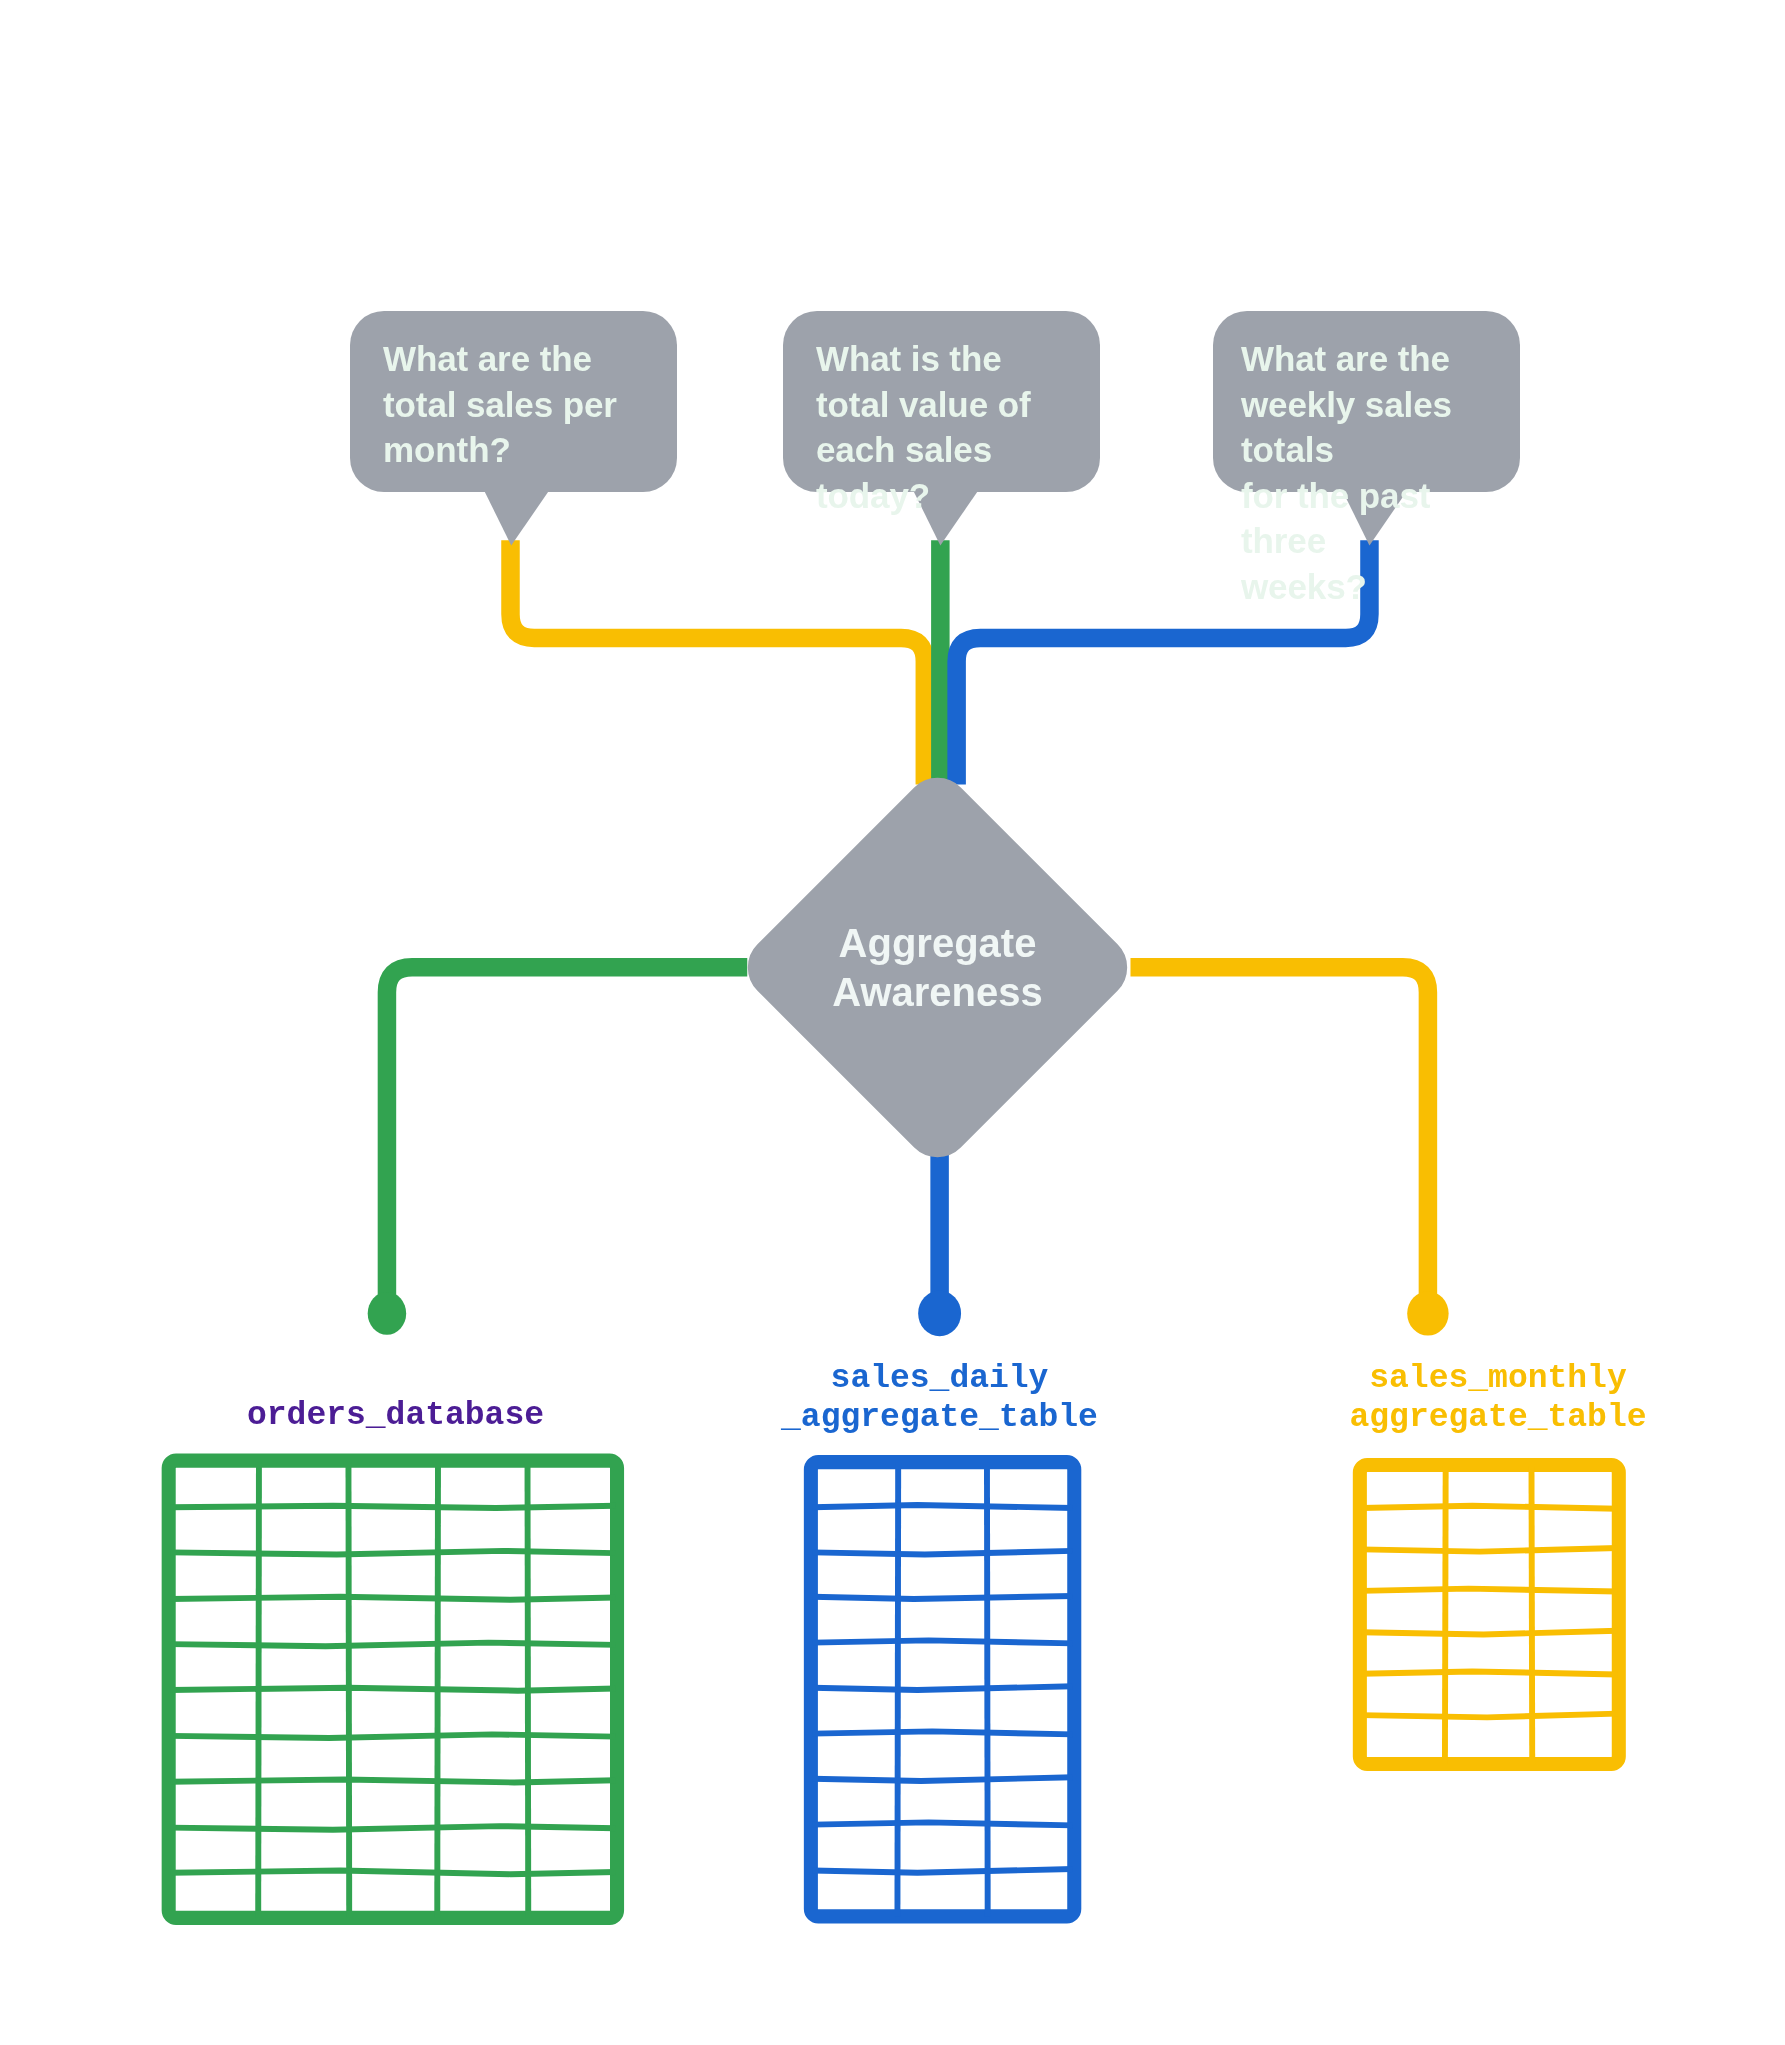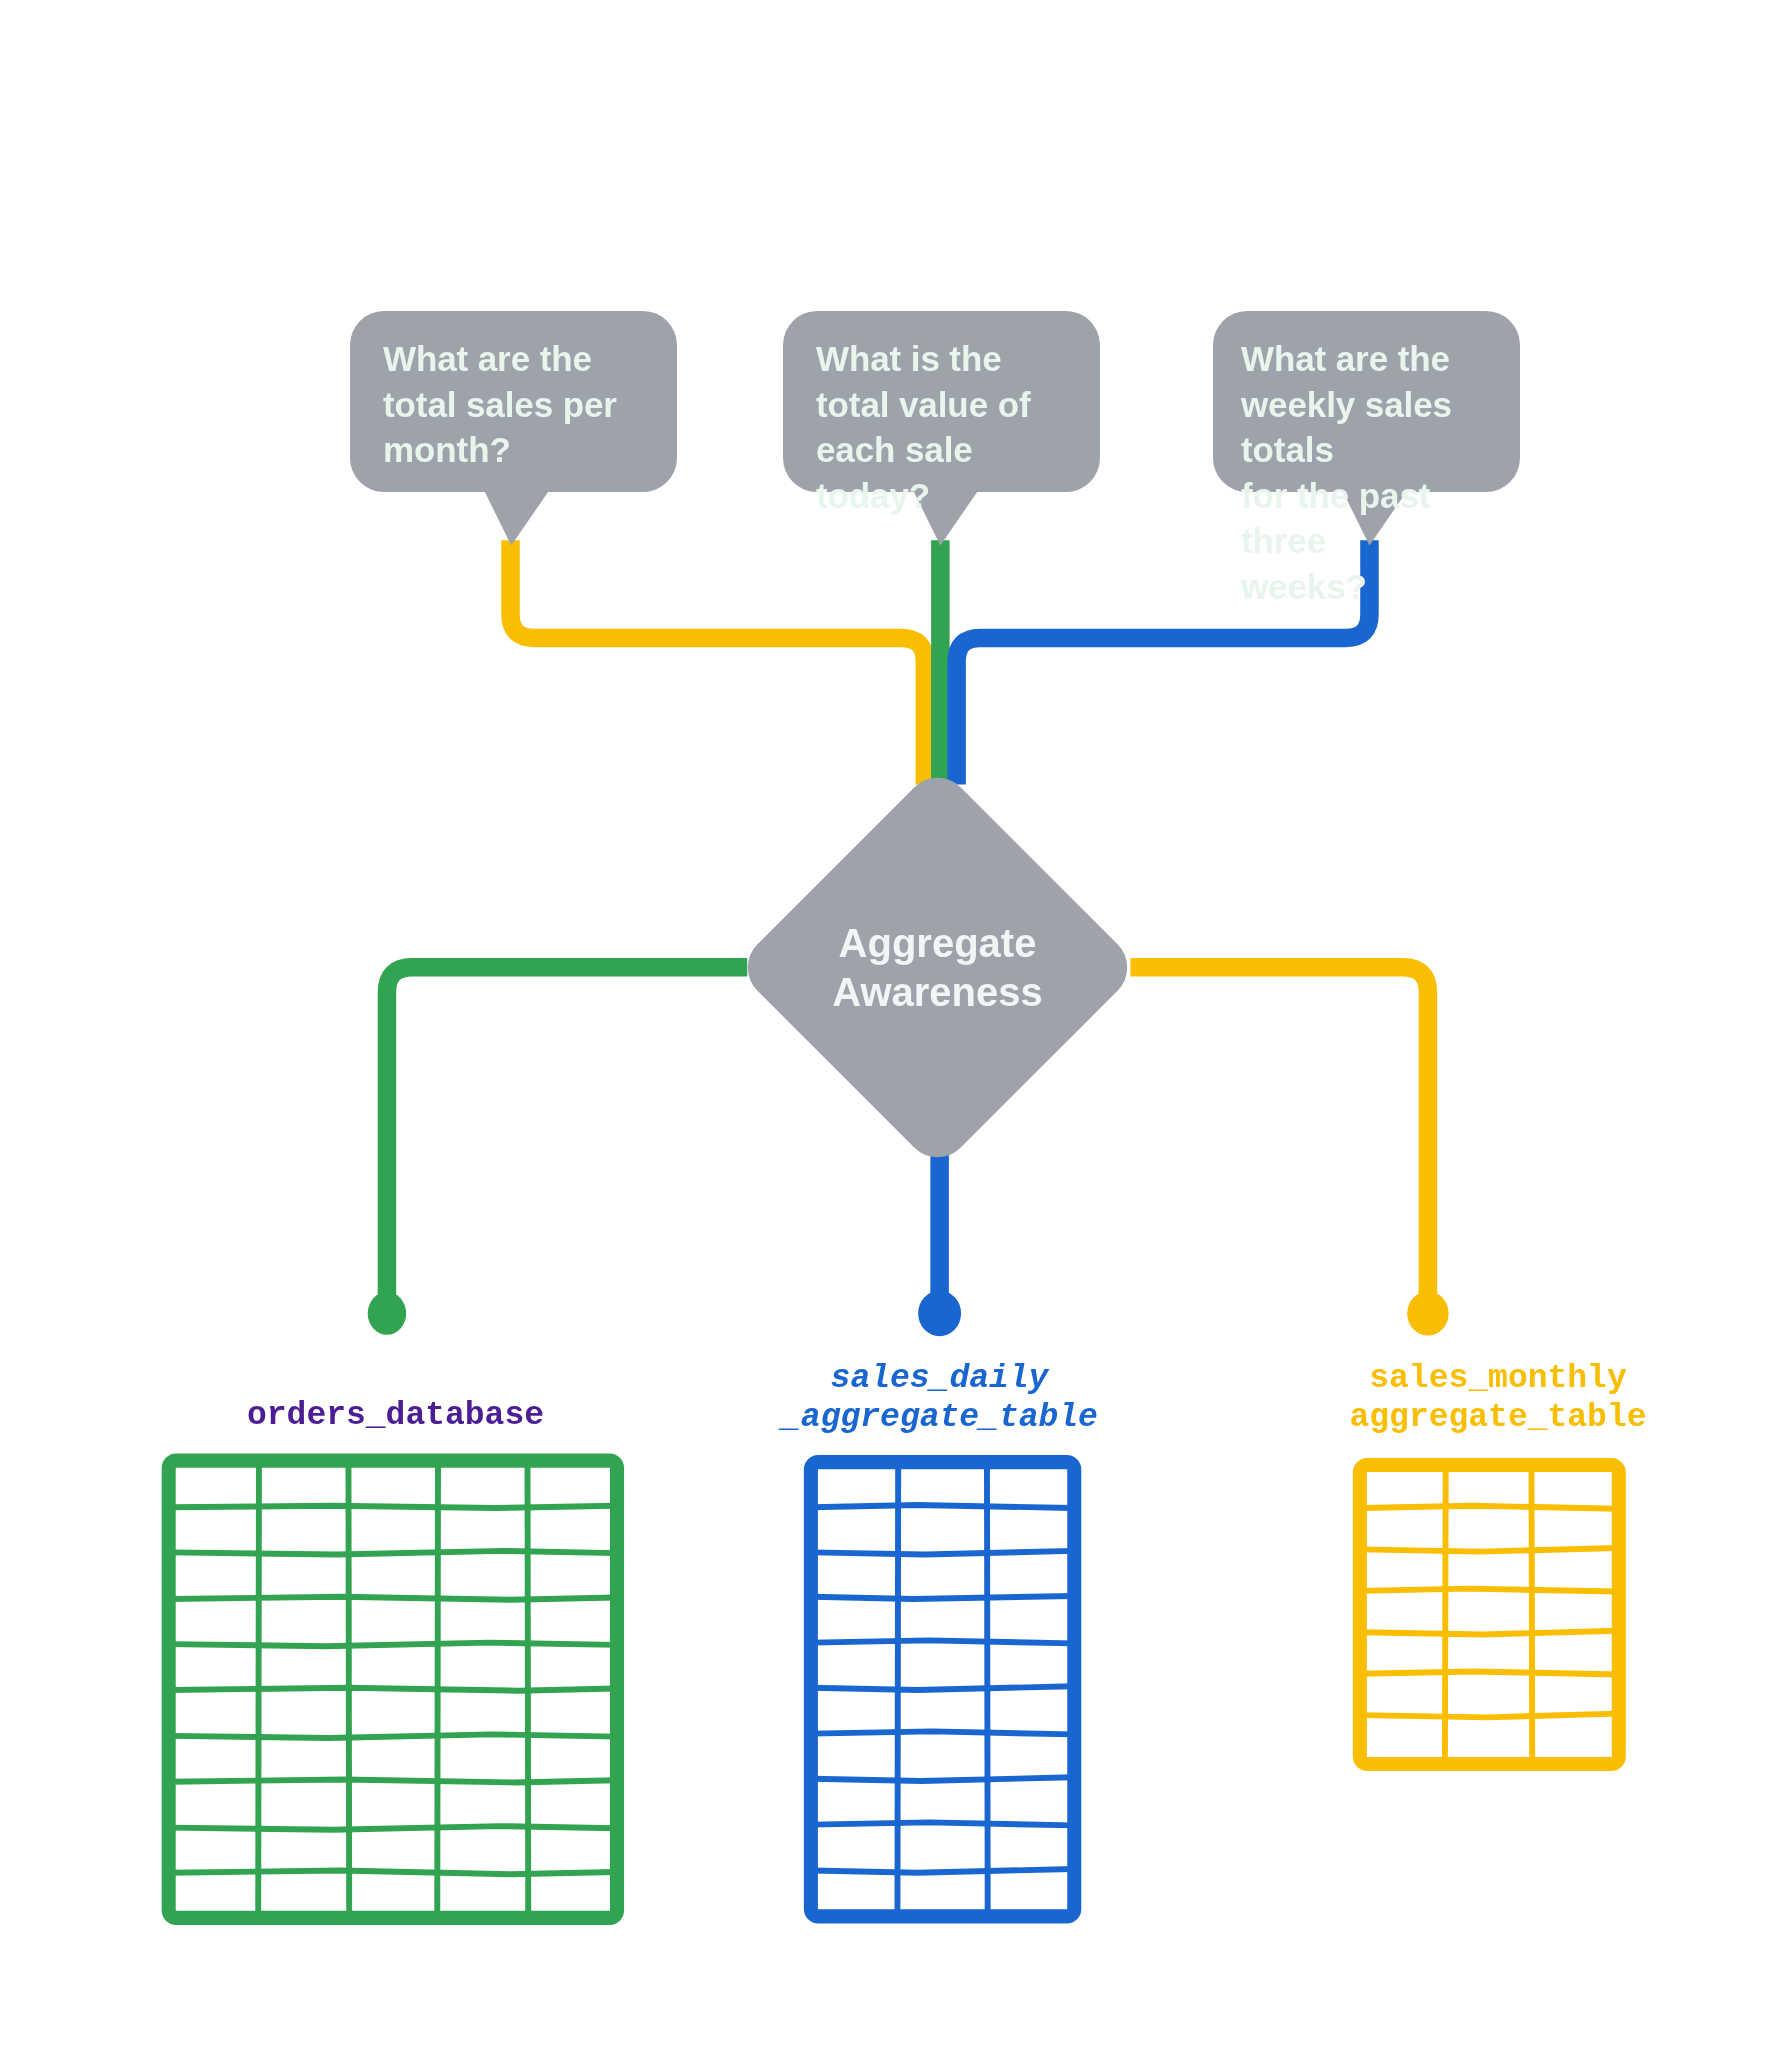--- a/index.html
+++ b/index.html
@@ -80,21 +80,21 @@
   .table-caption {
     position: absolute;
     font-family: "Liberation Mono", monospace;
     font-weight: bold;
     font-size: 33px;
     line-height: 1.18;
     text-align: center;
     white-space: pre-line;
   }
   .caption-green  { color: #4c1d95; }
-  .caption-blue   { color: #1a66d0; font-style: italic; }
+  .caption-blue   { color: #1a66d0; }
   .caption-yellow { color: #f9be02; }
 </style>
 </head>
 <body>
 
 <div id="canvas">
 
   <svg class="layer" viewBox="0 0 2414 2765" width="1786" height="2046" xmlns="http://www.w3.org/2000/svg">
 
     <path d="M 690 730 L 690 830 Q 690 862 722 862 L 1218 862 Q 1250 862 1250 894 L 1250 1060" fill="none" stroke="#f9be02" stroke-width="25" stroke-linecap="butt"></path>
@@ -121,21 +121,21 @@
 
   <div class="bubble" id="bubble-monthly" style="left:350px; top:311px; width:327px; height:181px;">
     <div class="bubble-text">What are the
 total sales per
 month?</div>
   </div>
 
   <div class="bubble" id="bubble-daily" style="left:783px; top:311px; width:317px; height:181px;">
     <div class="bubble-text">What is the
 total value of
-each sale today?</div>
+each sales today?</div>
   </div>
 
   <div class="bubble" id="bubble-weekly" style="left:1213px; top:311px; width:307px; height:181px; padding-left:28px; padding-right:16.3px;">
     <div class="bubble-text">What are the
 weekly sales totals
 for the past three
 weeks?</div>
   </div>
 
   <div id="diamond-node">

